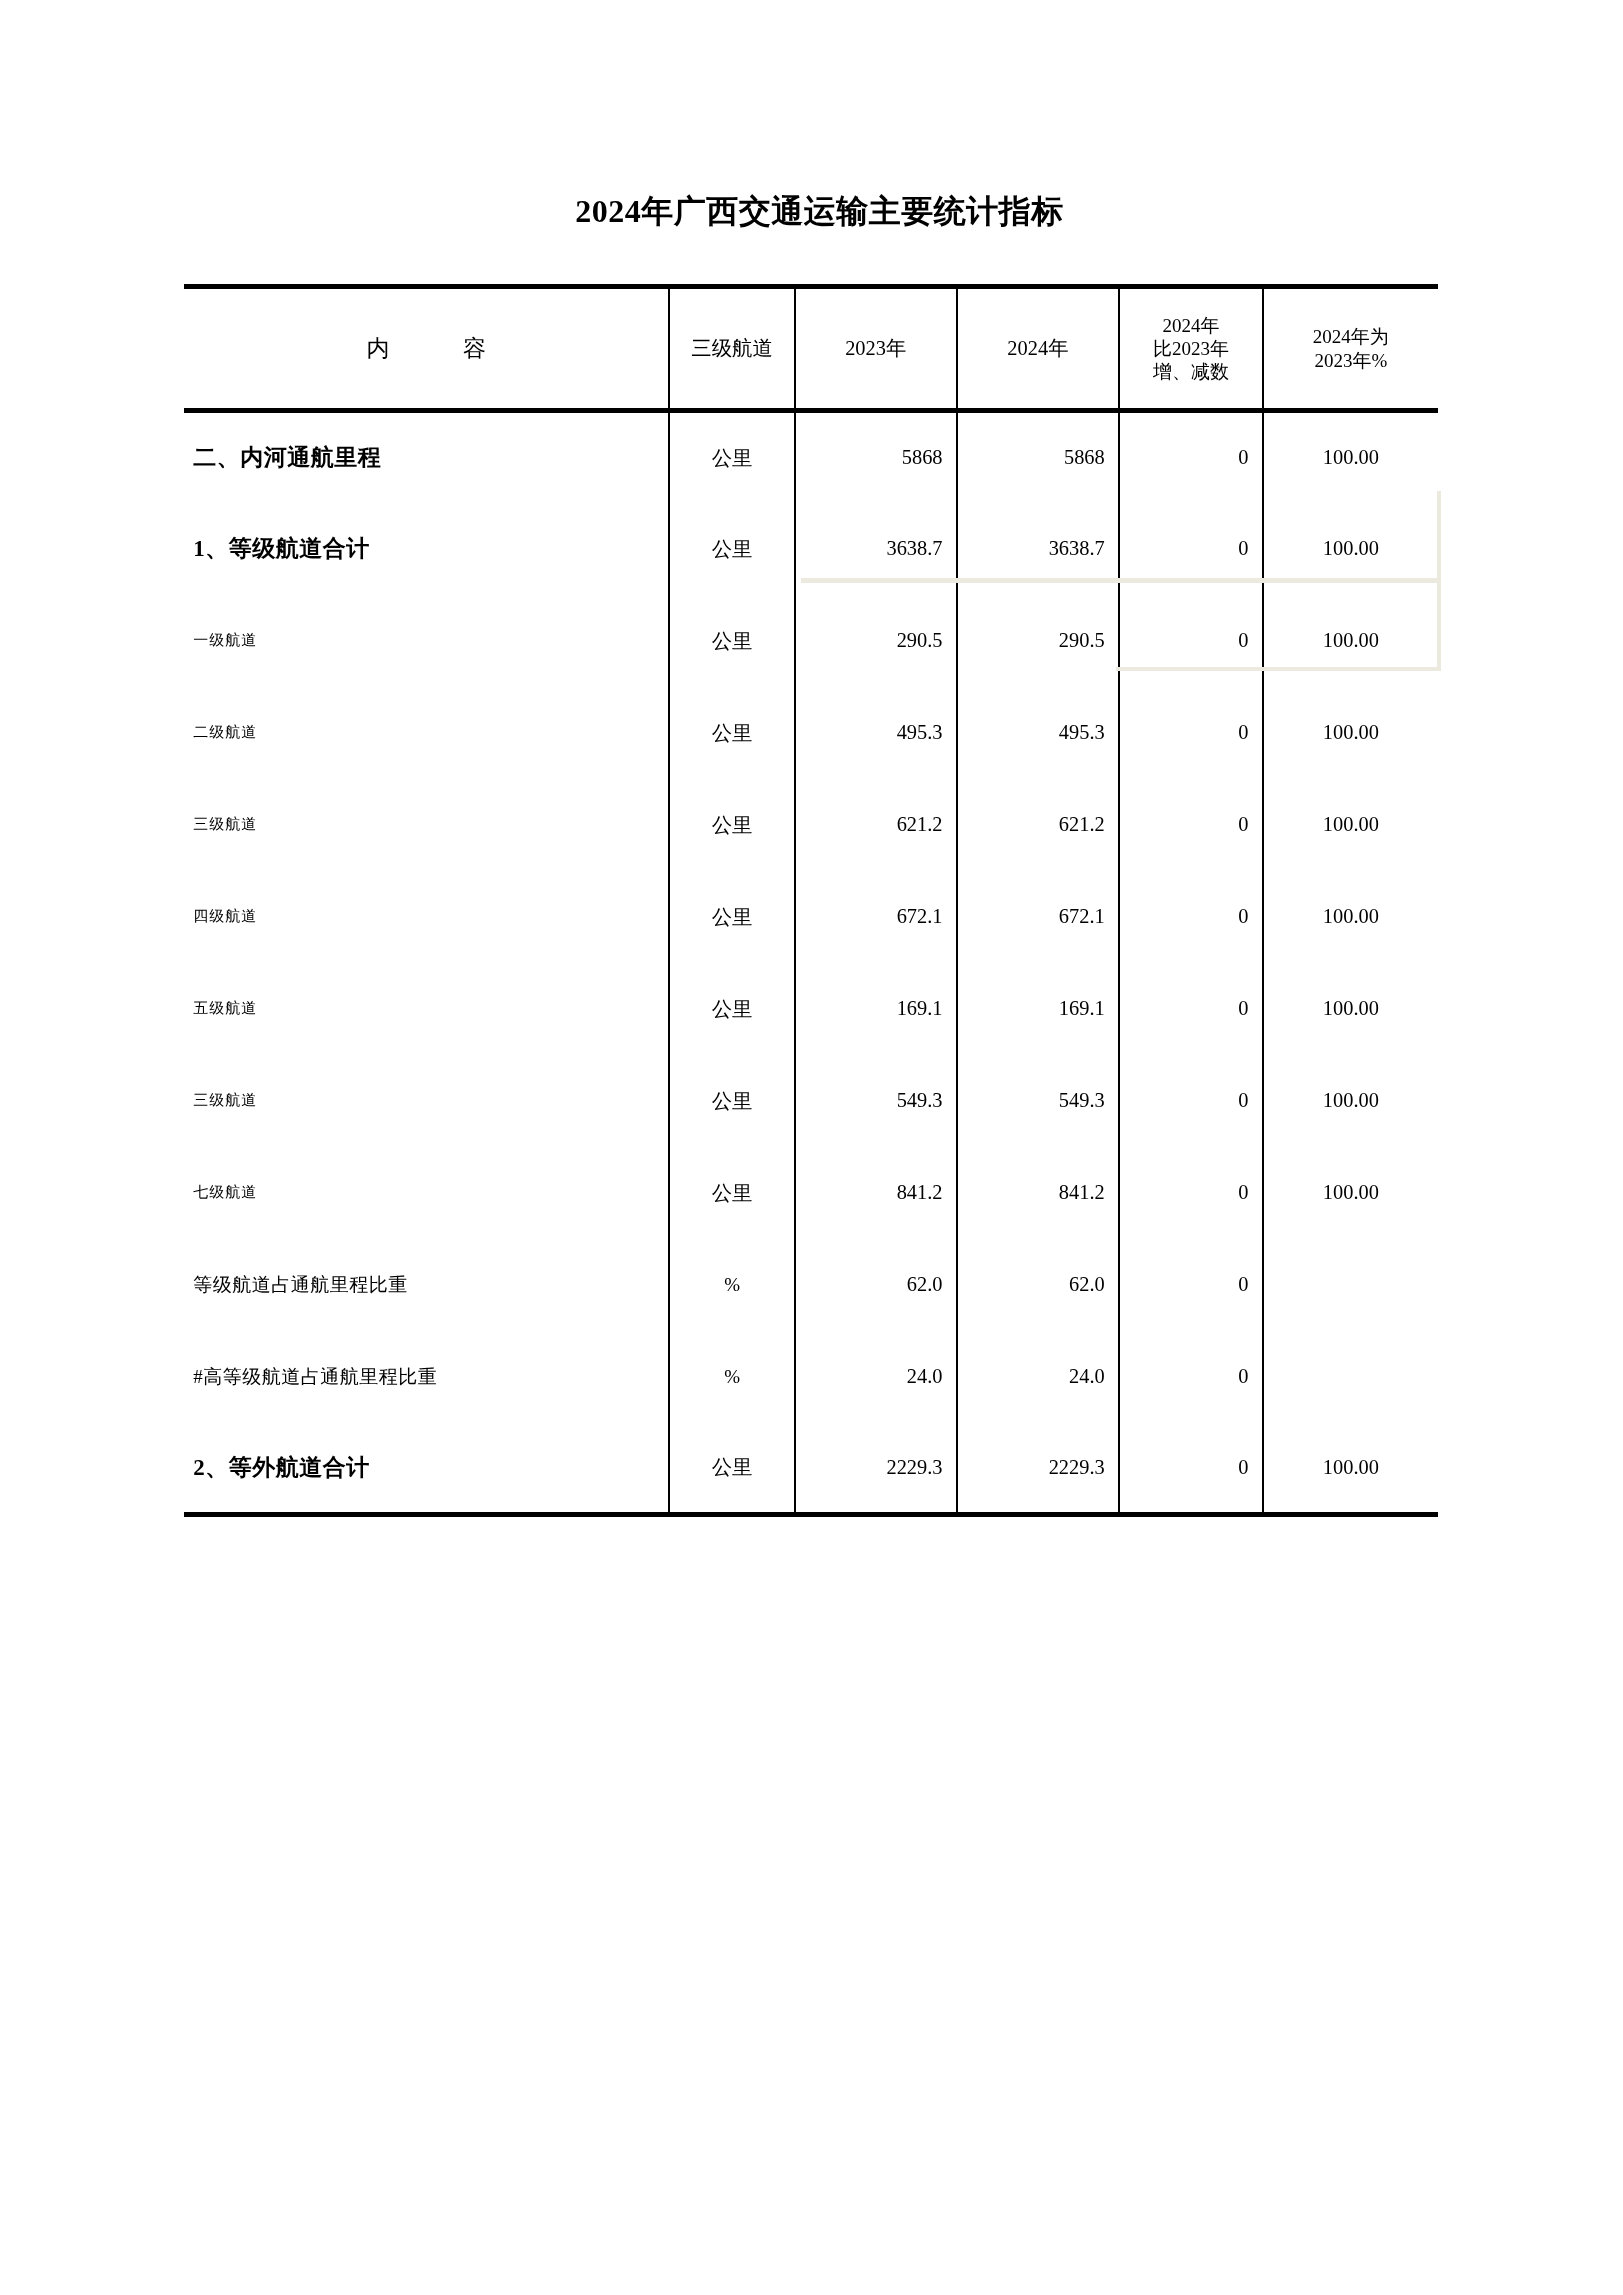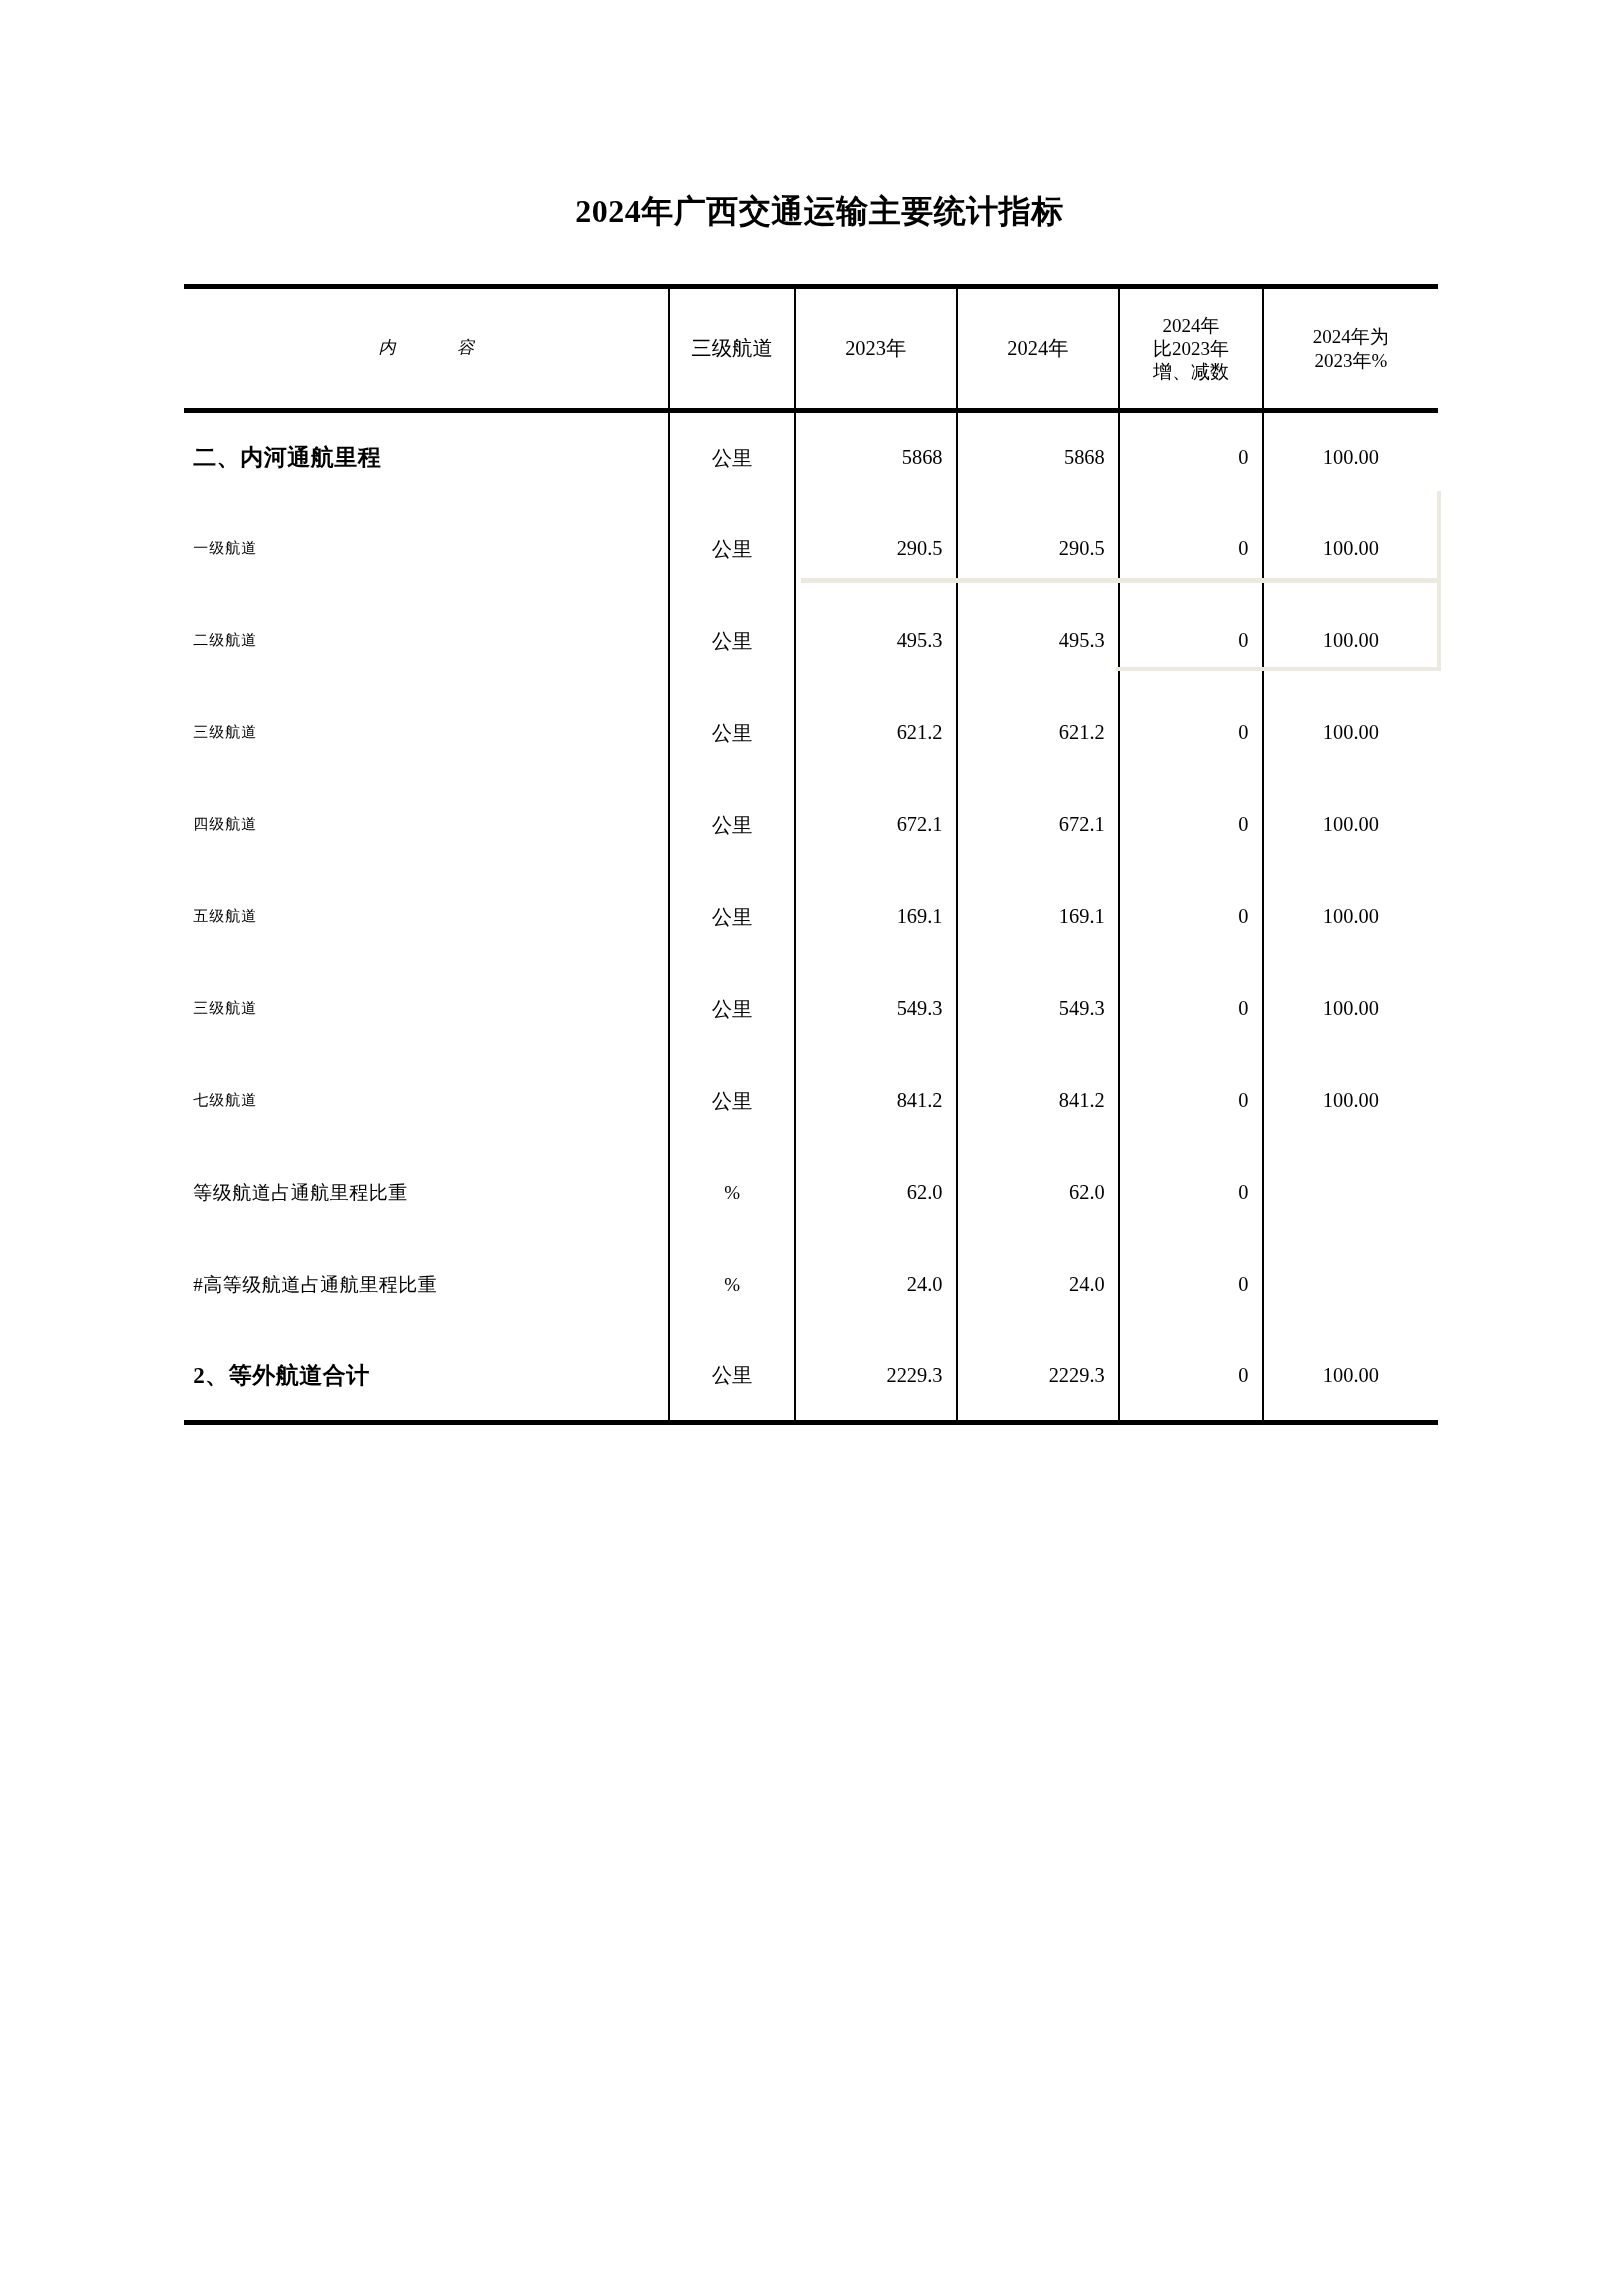--- a/index.html
+++ b/index.html
@@ -69,24 +69,23 @@
 
   
   .head-row th {
     height: 119px;
     text-align: center;
     font-weight: 400;
     font-size: 20.4px;
     line-height: 1.18;
   }
   .head-row th.col-content {
-    font-size: 17px;
+    font-size: 23px;
     letter-spacing: 9.2px;
     text-indent: 9.2px;
-    font-style: italic;
   }
   .head-row th.two-line {
     font-size: 19px;
     line-height: 1.22;
   }
   .head-row th.three-line {
     font-size: 19px;
     line-height: 1.22;
   }
 
@@ -178,20 +177,28 @@
     <tbody id="table-body">
         <tr>
           <td class="c-name lvl0">二、内河通航里程</td>
           <td class="c-unit">公里</td>
           <td class="c-num">5868</td>
           <td class="c-num">5868</td>
           <td class="c-num">0</td>
           <td class="c-pct">100.00</td>
         </tr>
         <tr>
+          <td class="c-name lvl1">1、等级航道合计</td>
+          <td class="c-unit">公里</td>
+          <td class="c-num">3638.7</td>
+          <td class="c-num">3638.7</td>
+          <td class="c-num">0</td>
+          <td class="c-pct">100.00</td>
+        </tr>
+        <tr>
           <td class="c-name lvl2">一级航道</td>
           <td class="c-unit">公里</td>
           <td class="c-num">290.5</td>
           <td class="c-num">290.5</td>
           <td class="c-num">0</td>
           <td class="c-pct">100.00</td>
         </tr>
         <tr>
           <td class="c-name lvl2">二级航道</td>
           <td class="c-unit">公里</td>

